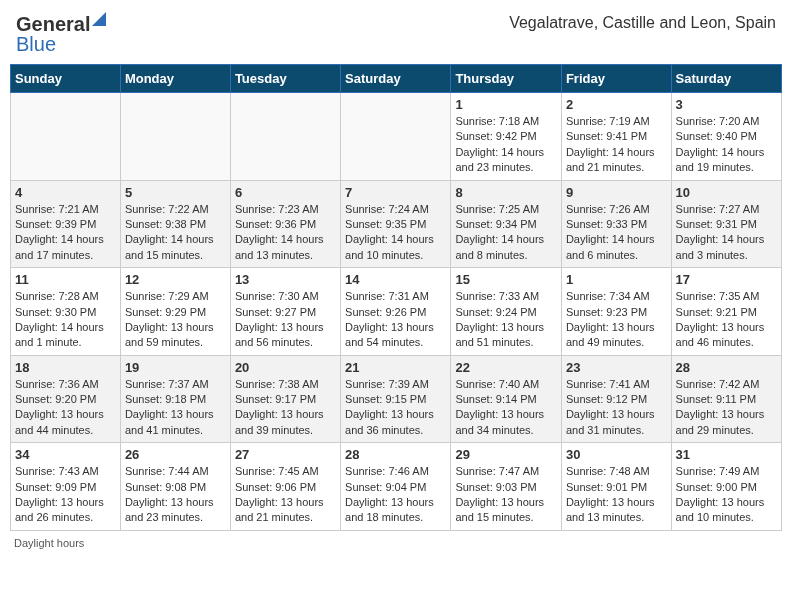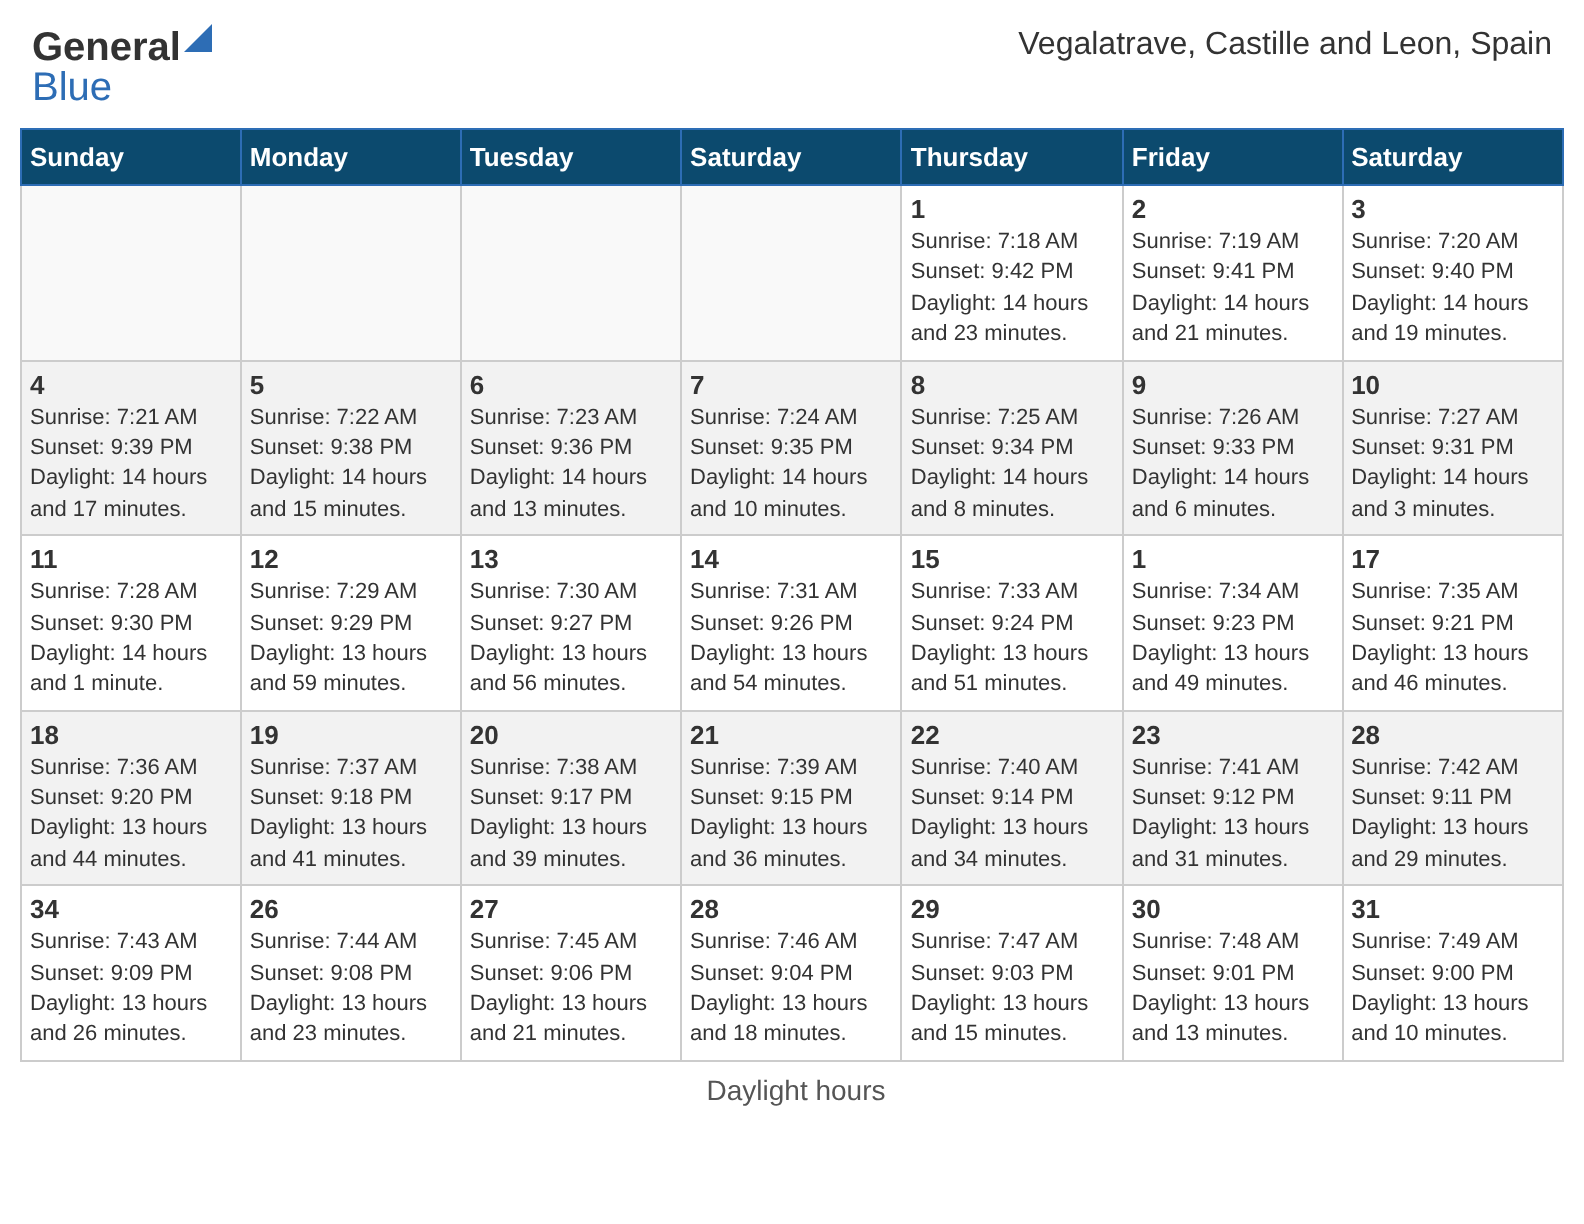--- a/index.html
+++ b/index.html
@@ -77,24 +77,23 @@
       color: #333;
       display: block;
       margin-bottom: 2px;
     }
     .day-info {
       color: #333;
       line-height: 1.4;
     }
     .footer-note {
       margin-top: 6px;
-      font-size: 14px;
+      font-size: 11px;
       color: #555;
       padding-left: 4px;
-      text-align: center;
     }
     tr:nth-child(even) td {
       background: #f2f2f2;
     }
     tr:nth-child(even) td.empty {
       background: #eeeeee;
     }
   </style>
 </head>
 <body>

